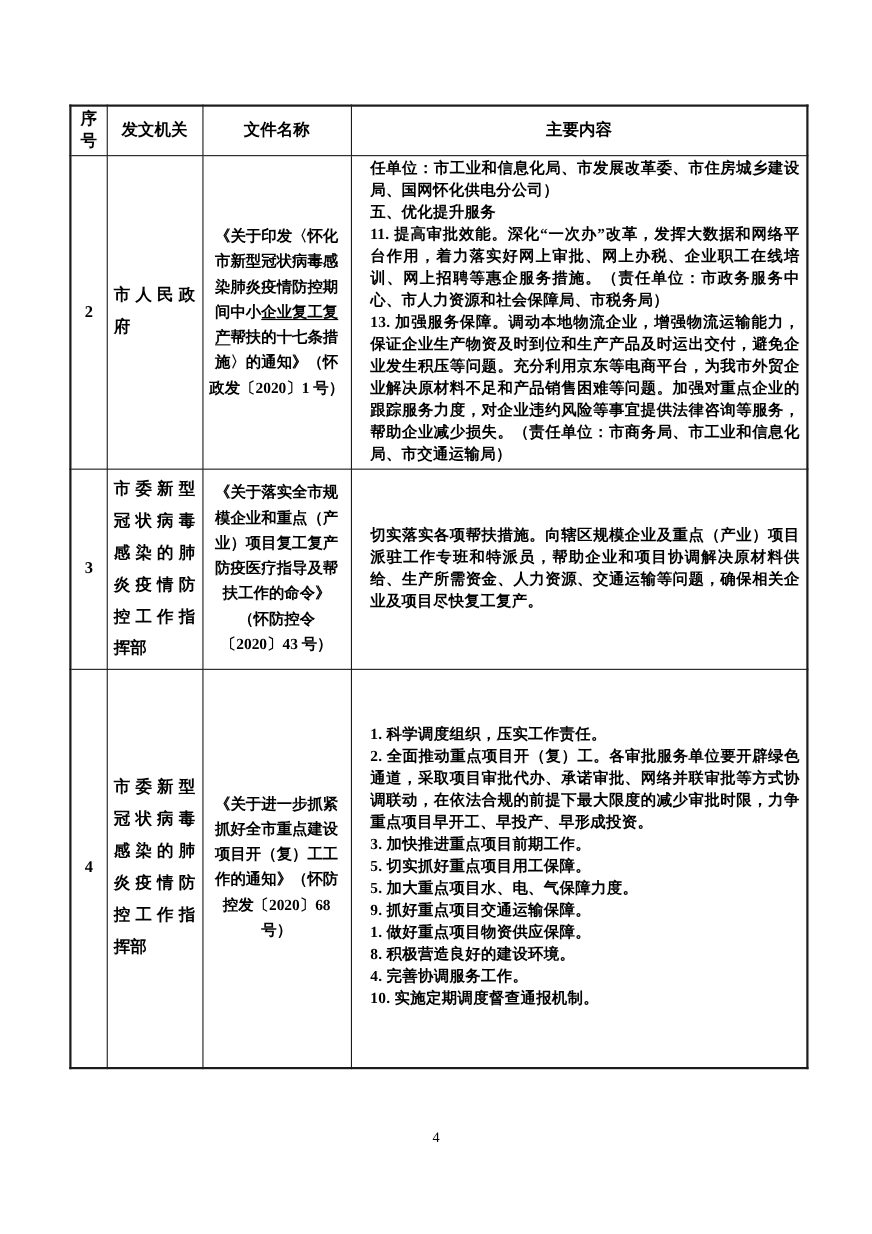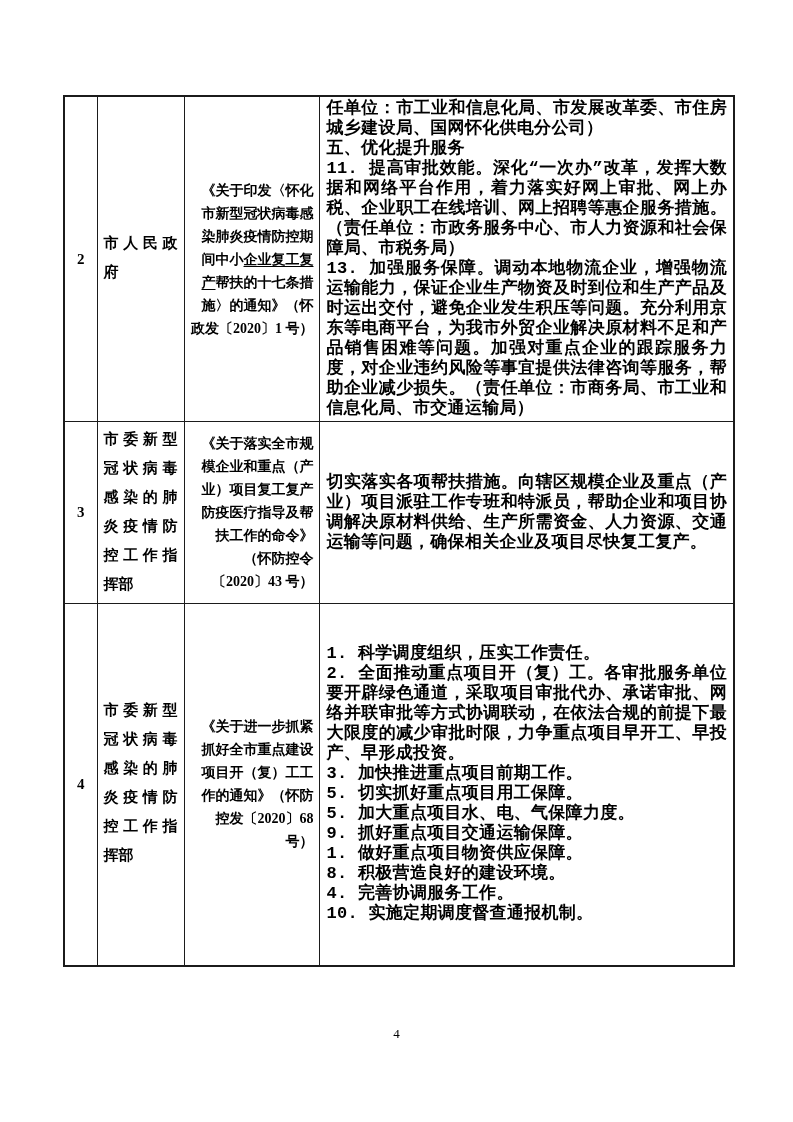--- a/index.html
+++ b/index.html
@@ -45,28 +45,27 @@
     font-size: 15px;
     line-height: 29px;
     padding: 0 6px;
     text-align: justify;
     text-justify: inter-character;
     font-family: Liberation Mono, monospace;
   }
   td.c-doc {
     font-size: 14px;
     line-height: 23px;
-    text-align: right;
+    text-align: center;
     padding: 0 5px;
   }
   td.c-content {
-    font-size: 17px;
+    font-size: 14px;
     line-height: 20px;
-    padding: 2px 6px 2px 7px;
-    font-family: Liberation Mono, monospace;
+    padding: 2px 6px 2px 17px;
   }
   td.c-content p {
     margin: 0;
     text-align: justify;
     text-justify: inter-ideograph;
     letter-spacing: 0.3px;
   }
   .u { text-decoration: underline; text-underline-offset: 2px; }
   .page-number {
     position: absolute;
@@ -84,20 +83,26 @@
 
   <table class="doc-table">
     <colgroup>
       <col style="width:33px">
       <col style="width:87px">
       <col style="width:135px">
       <col style="width:415px">
     </colgroup>
 
     <tbody>
+        <tr class="r-header">
+      <th>序号</th>
+      <th>发文机关</th>
+      <th>文件名称</th>
+      <th>主要内容</th>
+    </tr>
 
     <tr class="r-2">
       <td class="c-no">2</td>
       <td class="c-agency">市人民政府</td>
       <td class="c-doc"><span>《关于印发〈怀化市新型冠状病毒感染肺炎疫情防控期间中小</span><span class="u">企业复工复产</span><span>帮扶的十七条措施〉的通知》（怀政发〔2020〕1 号）</span></td>
       <td class="c-content">
         <p>任单位：市工业和信息化局、市发展改革委、市住房城乡建设局、国网怀化供电分公司）</p>
         <p>五、优化提升服务</p>
         <p>11. 提高审批效能。深化“一次办”改革，发挥大数据和网络平台作用，着力落实好网上审批、网上办税、企业职工在线培训、网上招聘等惠企服务措施。（责任单位：市政务服务中心、市人力资源和社会保障局、市税务局）</p>
         <p>13. 加强服务保障。调动本地物流企业，增强物流运输能力，保证企业生产物资及时到位和生产产品及时运出交付，避免企业发生积压等问题。充分利用京东等电商平台，为我市外贸企业解决原材料不足和产品销售困难等问题。加强对重点企业的跟踪服务力度，对企业违约风险等事宜提供法律咨询等服务，帮助企业减少损失。（责任单位：市商务局、市工业和信息化局、市交通运输局）</p>

